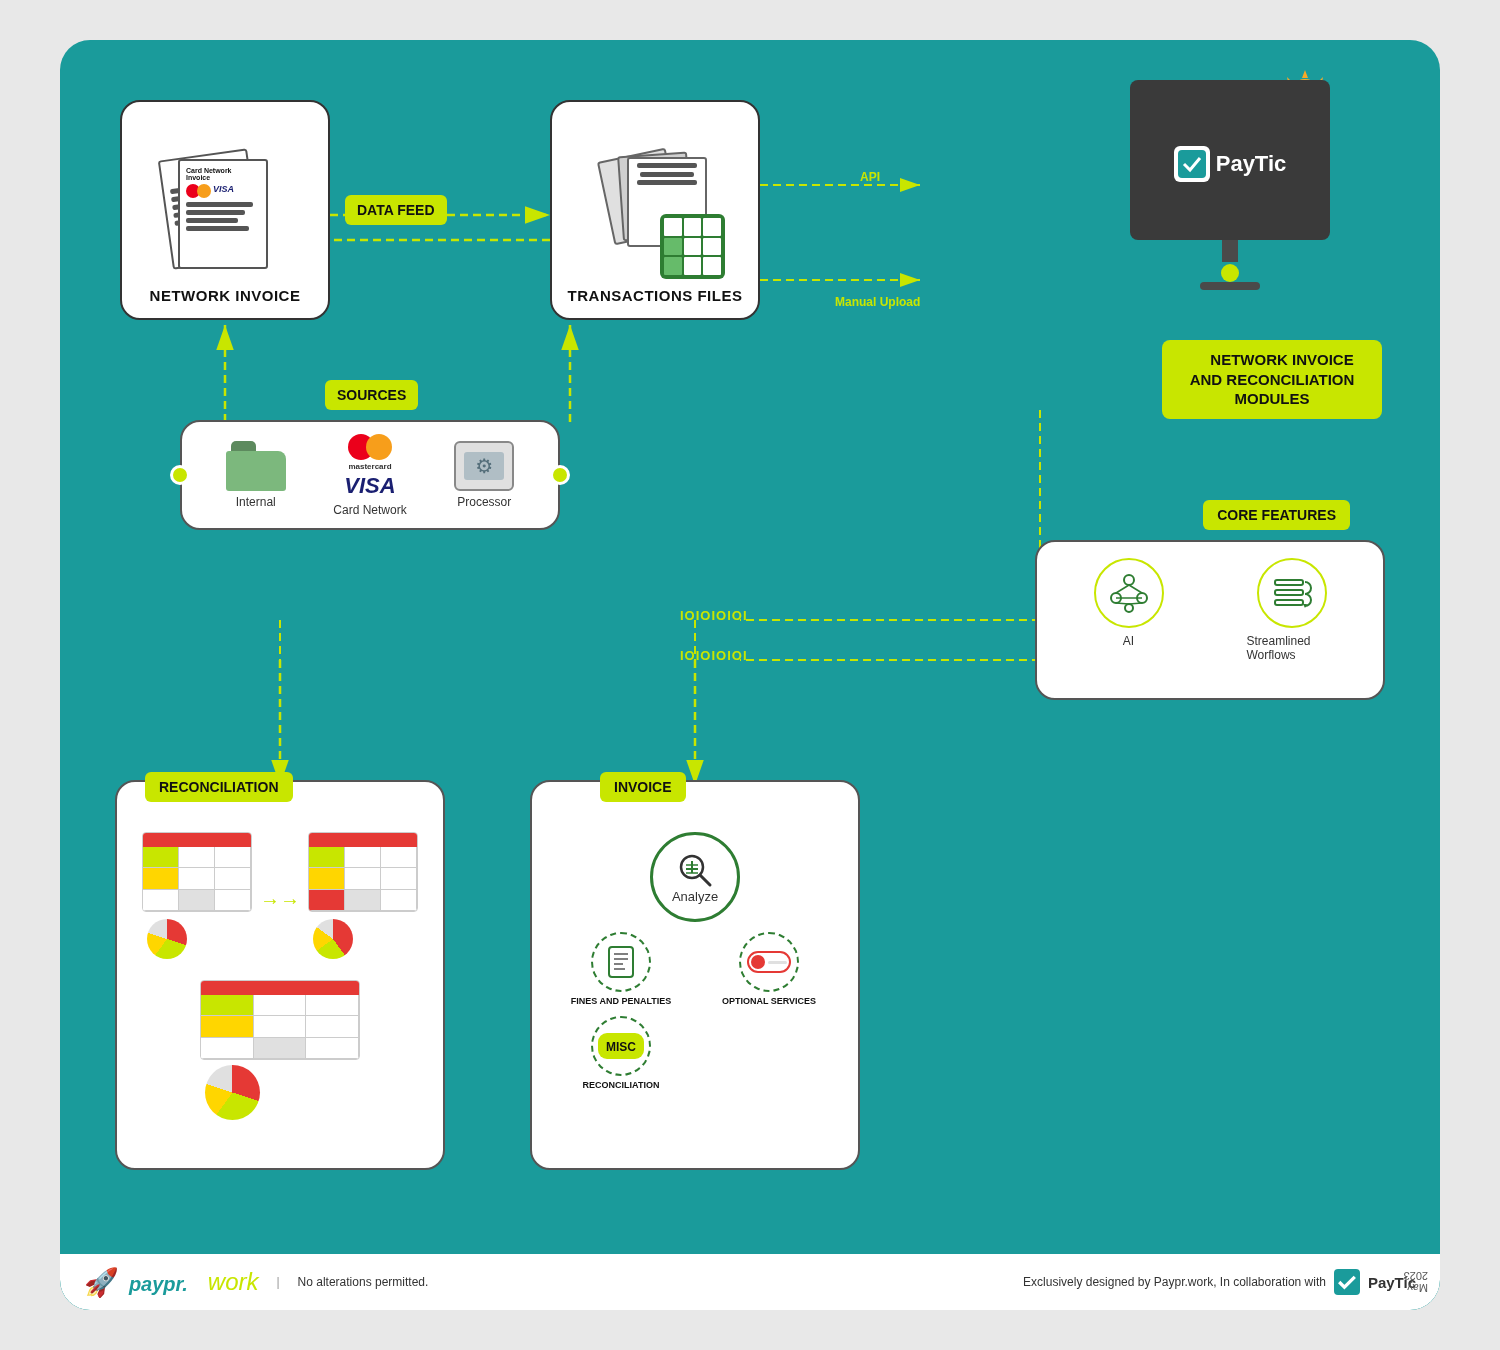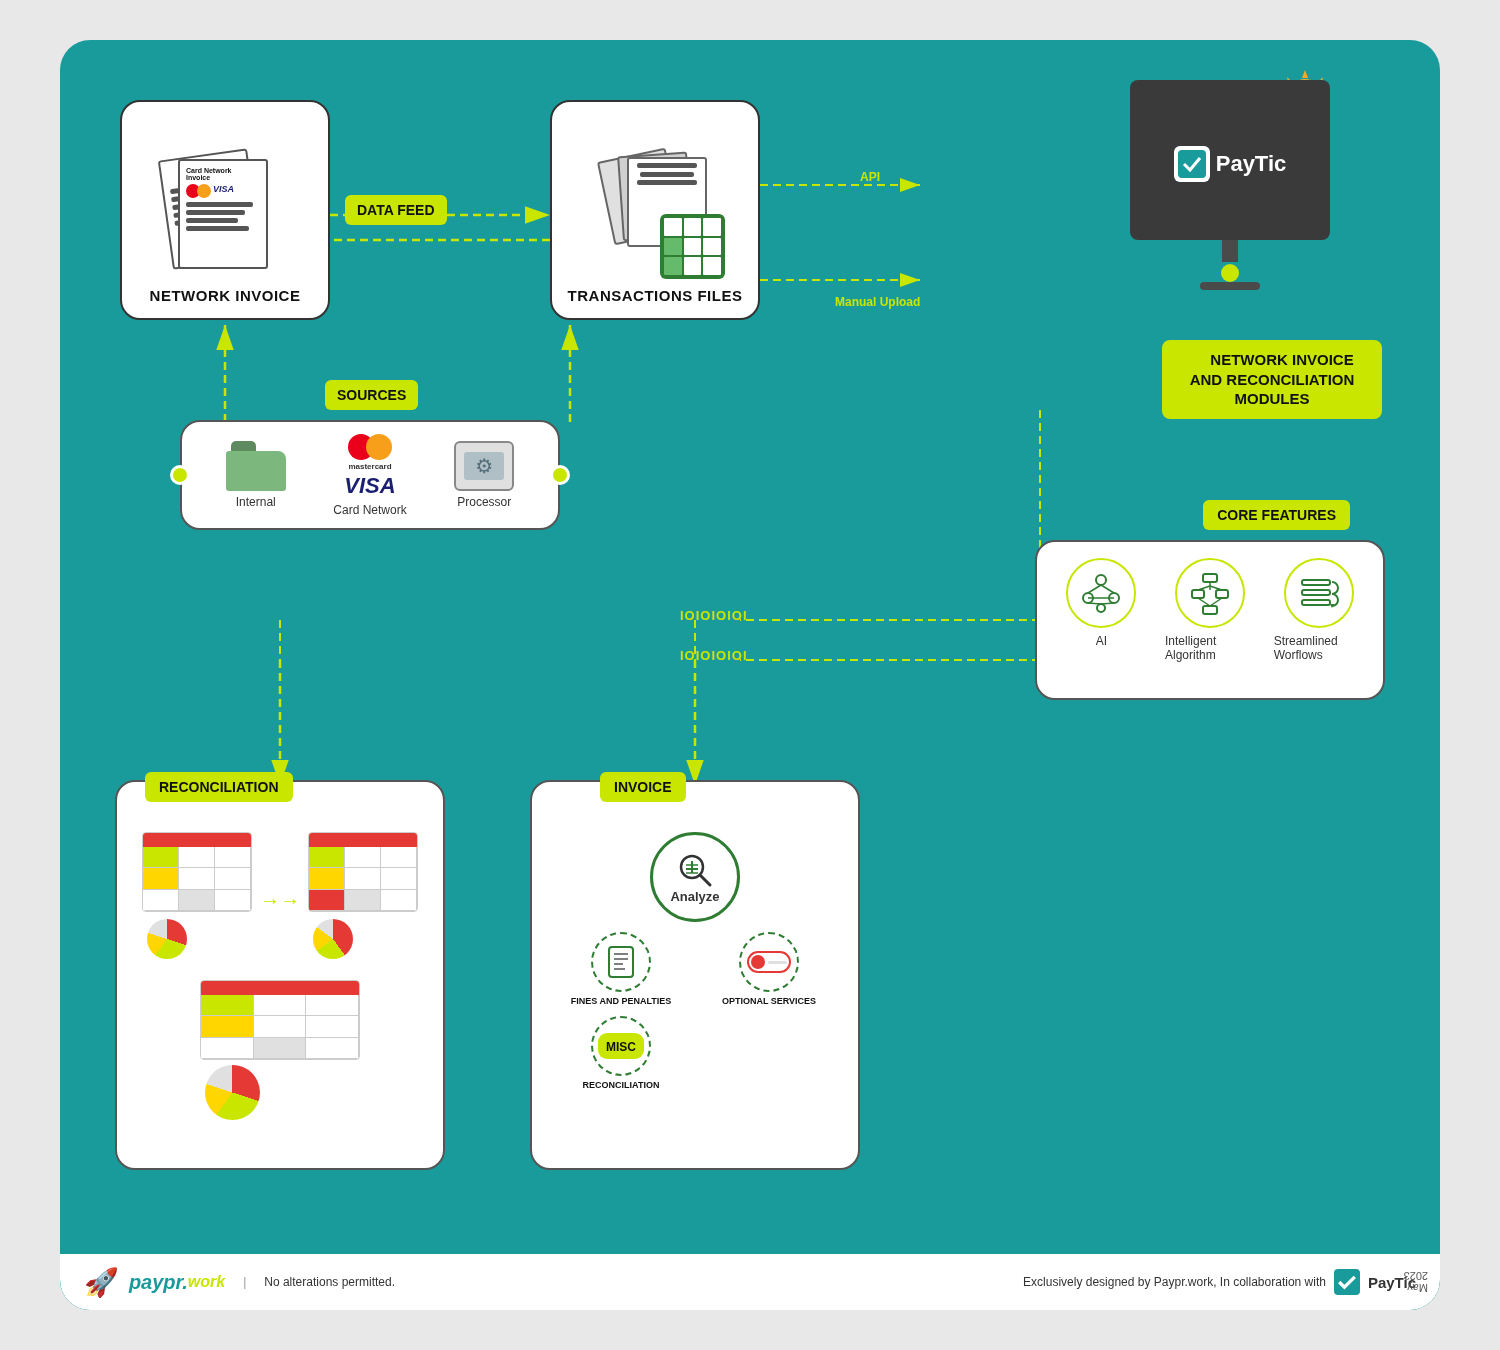--- a/index.html
+++ b/index.html
@@ -857,37 +857,20 @@
           <circle cx="36" cy="28" r="5" fill="none" stroke="#2e7d32" stroke-width="2"></circle>
           <circle cx="23" cy="38" r="4" fill="none" stroke="#2e7d32" stroke-width="2"></circle>
           <line x1="23" y1="15" x2="10" y2="23" stroke="#2e7d32" stroke-width="1.5"></line>
           <line x1="23" y1="15" x2="36" y2="23" stroke="#2e7d32" stroke-width="1.5"></line>
           <line x1="10" y1="33" x2="23" y2="34" stroke="#2e7d32" stroke-width="1.5"></line>
           <line x1="36" y1="33" x2="23" y2="34" stroke="#2e7d32" stroke-width="1.5"></line>
           <line x1="10" y1="28" x2="36" y2="28" stroke="#2e7d32" stroke-width="1.5"></line>
         </svg>
       </div>
       <span class="cf-label">AI</span>
-    </div>
-    <div class="cf-item">
-      <div class="cf-icon-circle">
-
-        <svg width="46" height="46" viewBox="0 0 46 46">
-          <rect x="16" y="4" width="14" height="8" rx="2" fill="none" stroke="#2e7d32" stroke-width="2"></rect>
-          <rect x="5" y="20" width="12" height="8" rx="2" fill="none" stroke="#2e7d32" stroke-width="2"></rect>
-          <rect x="29" y="20" width="12" height="8" rx="2" fill="none" stroke="#2e7d32" stroke-width="2"></rect>
-          <rect x="16" y="36" width="14" height="8" rx="2" fill="none" stroke="#2e7d32" stroke-width="2"></rect>
-          <line x1="23" y1="12" x2="23" y2="20" stroke="#2e7d32" stroke-width="1.5"></line>
-          <line x1="23" y1="16" x2="11" y2="20" stroke="#2e7d32" stroke-width="1.5"></line>
-          <line x1="23" y1="16" x2="35" y2="20" stroke="#2e7d32" stroke-width="1.5"></line>
-          <line x1="11" y1="28" x2="23" y2="36" stroke="#2e7d32" stroke-width="1.5"></line>
-          <line x1="35" y1="28" x2="23" y2="36" stroke="#2e7d32" stroke-width="1.5"></line>
-        </svg>
-      </div>
-      <span class="cf-label">Intelligent Algorithm</span>
     </div>
     <div class="cf-item">
       <div class="cf-icon-circle">
 
         <svg width="46" height="46" viewBox="0 0 46 46">
           <rect x="6" y="10" width="28" height="5" rx="2" fill="none" stroke="#2e7d32" stroke-width="2"></rect>
           <rect x="6" y="20" width="28" height="5" rx="2" fill="none" stroke="#2e7d32" stroke-width="2"></rect>
           <rect x="6" y="30" width="28" height="5" rx="2" fill="none" stroke="#2e7d32" stroke-width="2"></rect>
           <path d="M36 12 A6 6 0 0 1 42 18 A6 6 0 0 1 36 24 A6 6 0 0 1 42 30 A6 6 0 0 1 36 36" fill="none" stroke="#2e7d32" stroke-width="2"></path>
           <polygon points="34,34 38,34 36,38" fill="#2e7d32"></polygon>
@@ -983,21 +966,21 @@
 
     <div class="analyze-circle">
       <svg width="38" height="38" viewBox="0 0 38 38">
         <circle cx="16" cy="16" r="11" fill="none" stroke="#333" stroke-width="2.5"></circle>
         <line x1="24" y1="24" x2="34" y2="34" stroke="#333" stroke-width="3" stroke-linecap="round"></line>
         <line x1="16" y1="10" x2="16" y2="22" stroke="#2e7d32" stroke-width="2"></line>
         <line x1="10" y1="18" x2="22" y2="18" stroke="#2e7d32" stroke-width="2"></line>
         <line x1="10" y1="14" x2="22" y2="14" stroke="#2e7d32" stroke-width="1.5"></line>
         <line x1="10" y1="22" x2="22" y2="22" stroke="#2e7d32" stroke-width="1.5"></line>
       </svg>
-      <span style="font-size:13px;font-weight:700;color:#333;">Analyze</span>
+      <span style="font-size:13px;font-weight:400;color:#333;">Analyze</span>
     </div>
 
     <div class="invoice-sub-grid">
 
       <div class="inv-sub-item">
         <div class="inv-sub-circle">
           <svg width="36" height="36" viewBox="0 0 36 36">
             <rect x="6" y="3" width="24" height="30" rx="3" fill="none" stroke="#2e7d32" stroke-width="2"></rect>
             <line x1="11" y1="10" x2="25" y2="10" stroke="#555" stroke-width="1.5"></line>
             <line x1="11" y1="15" x2="25" y2="15" stroke="#555" stroke-width="1.5"></line>
@@ -1026,23 +1009,23 @@
         </div>
         <span class="inv-sub-label">RECONCILIATION</span>
       </div>
 
     </div>
   </div>
 
   <div class="footer">
     <div class="footer-left">
       <span class="rocket-emoji">🚀</span>
-      <span style="display:flex;align-items:center;gap:0;">
+      <span style="display:flex;align-items:flex-end;gap:20px;">
         <span style="font-size:20px;font-weight:800;color:#1a9b9b;font-style:italic;">paypr.</span>
-        <span style="font-size:16px;font-weight:700;color:#c8e600;font-style:italic;">work</span>
+        <span style="font-size:24px;font-weight:400;color:#c8e600;font-style:italic;">work</span>
       </span>
       <span class="footer-divider">|</span>
       <span class="footer-text">No alterations permitted.</span>
     </div>
     <div class="footer-right">
       <span class="footer-text">Exclusively  designed by Paypr.work,  In collaboration with</span>
       <div class="paytic-checkmark" style="width:26px;height:26px;background:#1a9b9b;border-radius:4px;display:flex;align-items:center;justify-content:center;">
         <svg width="20" height="20" viewBox="0 0 20 20">
             <polyline points="4,10 8,14 16,6" stroke="white" stroke-width="2.5" fill="none"></polyline>
           </svg>

